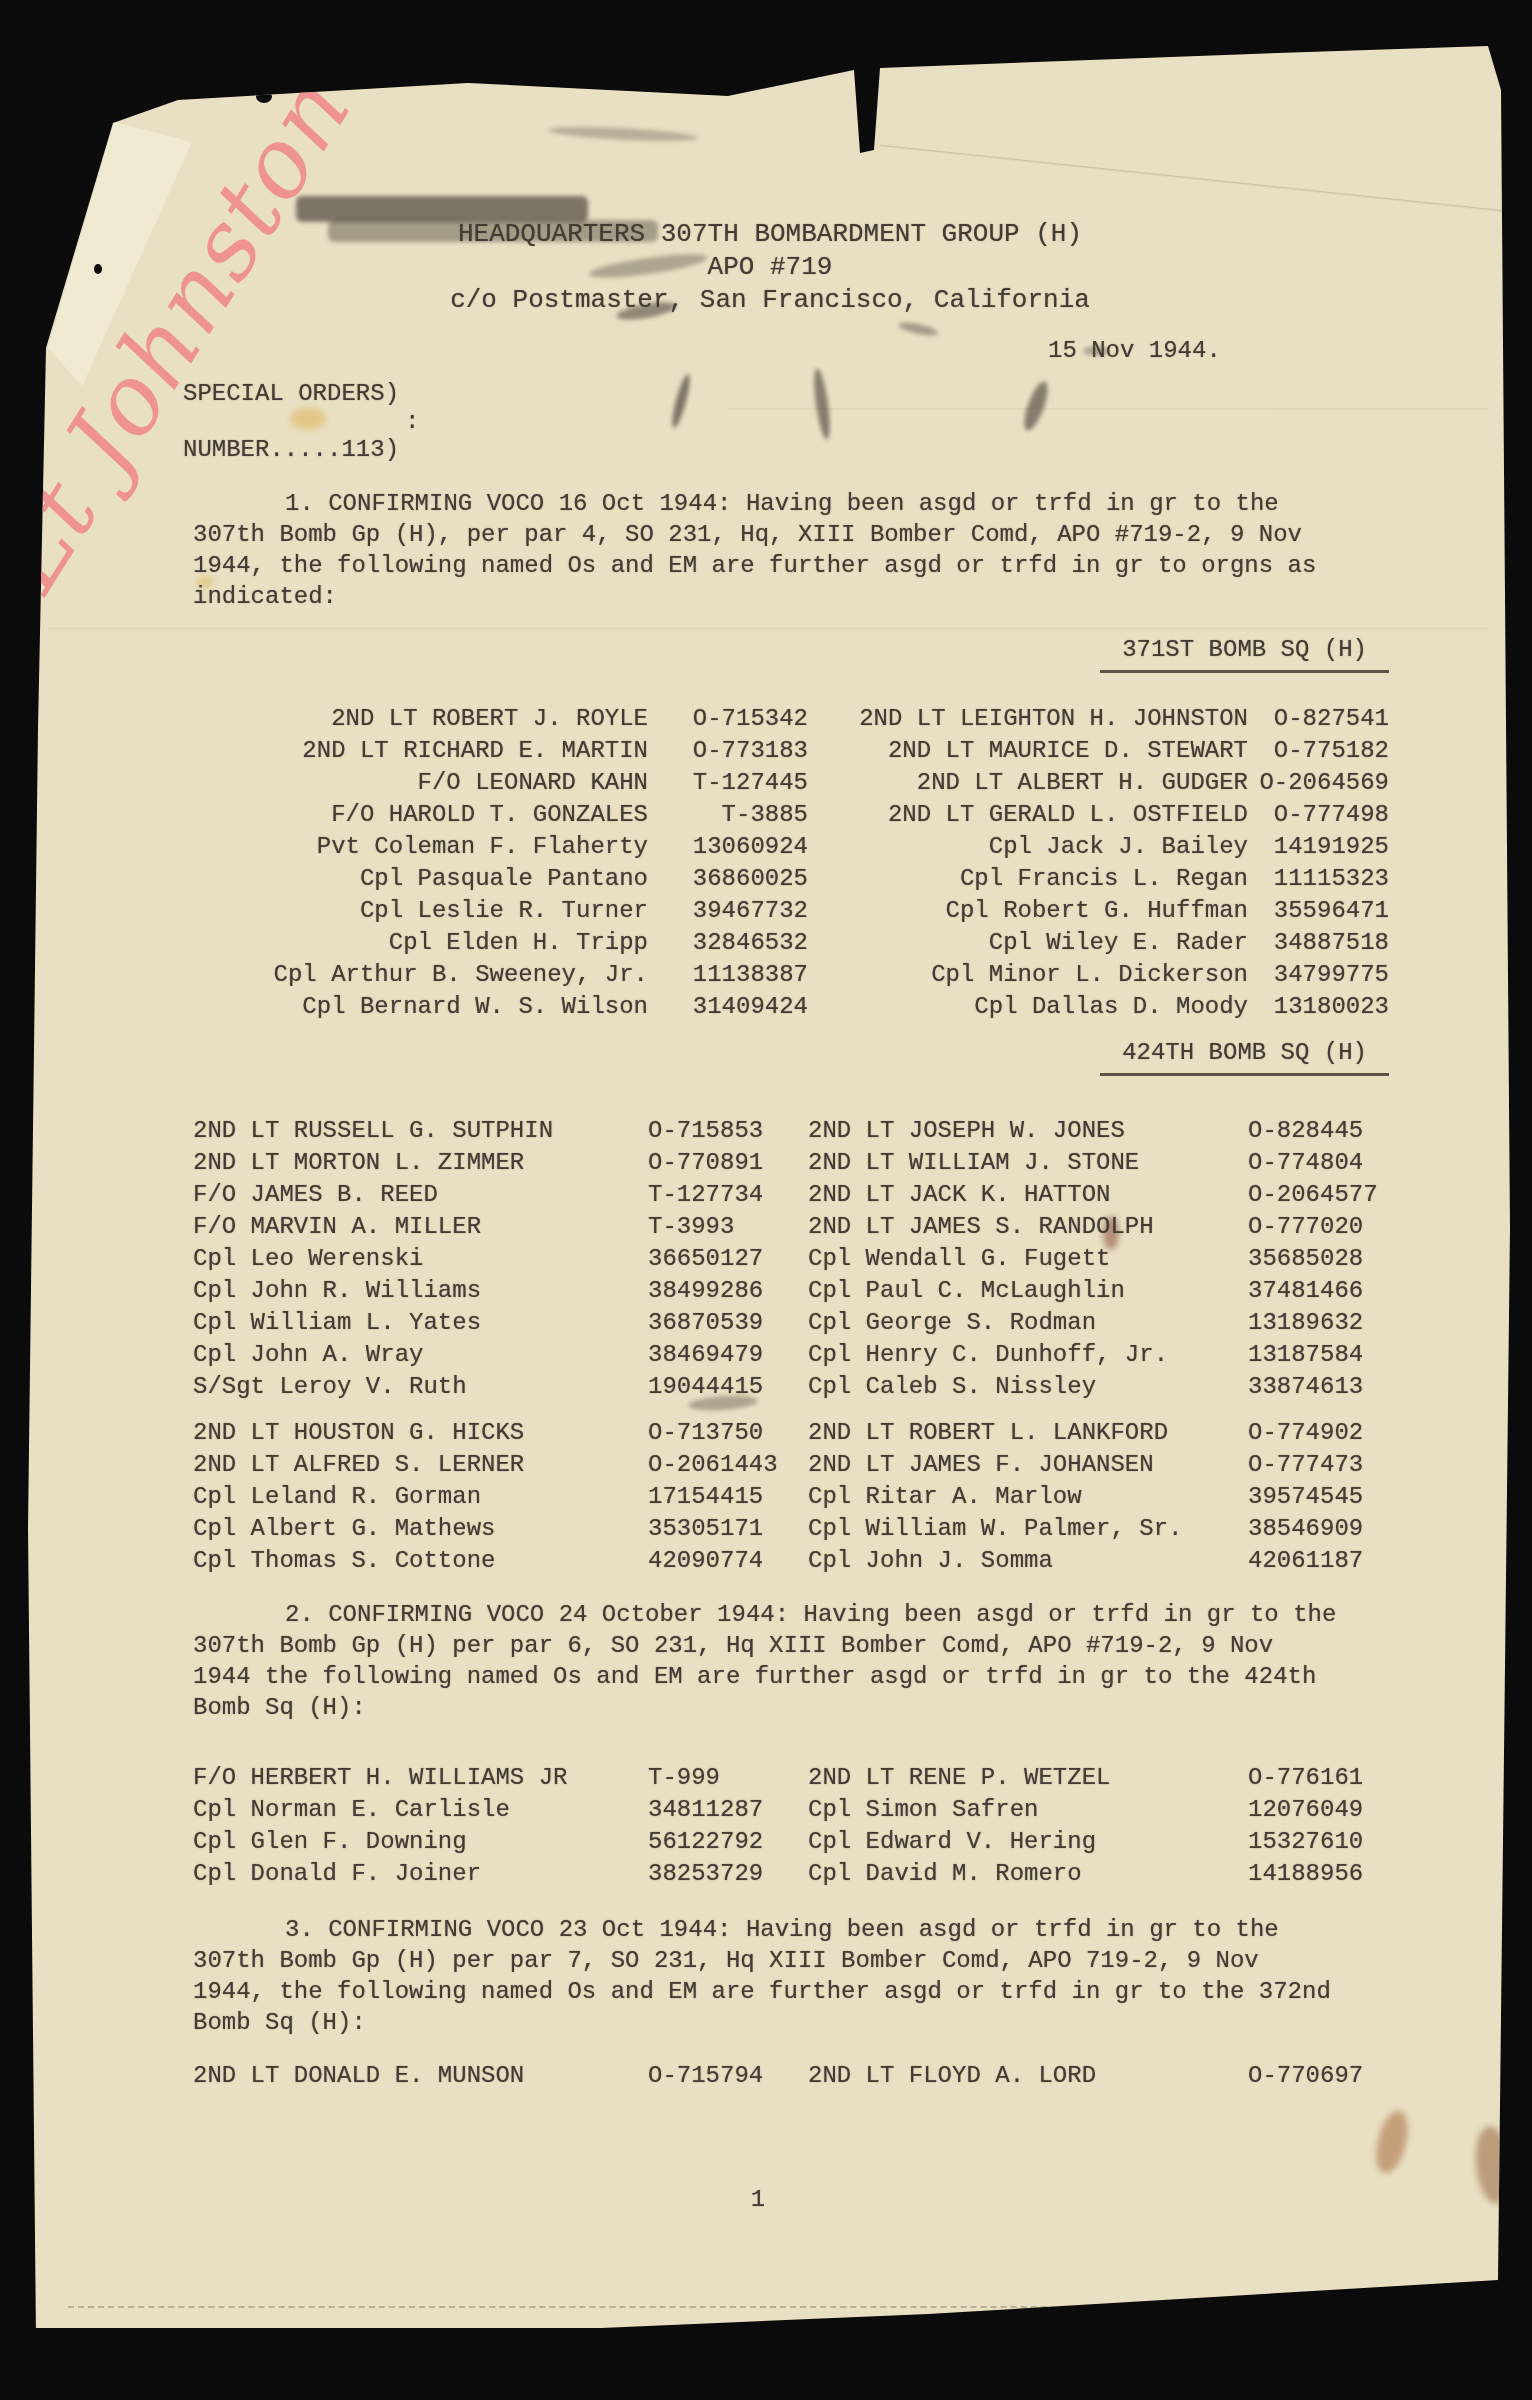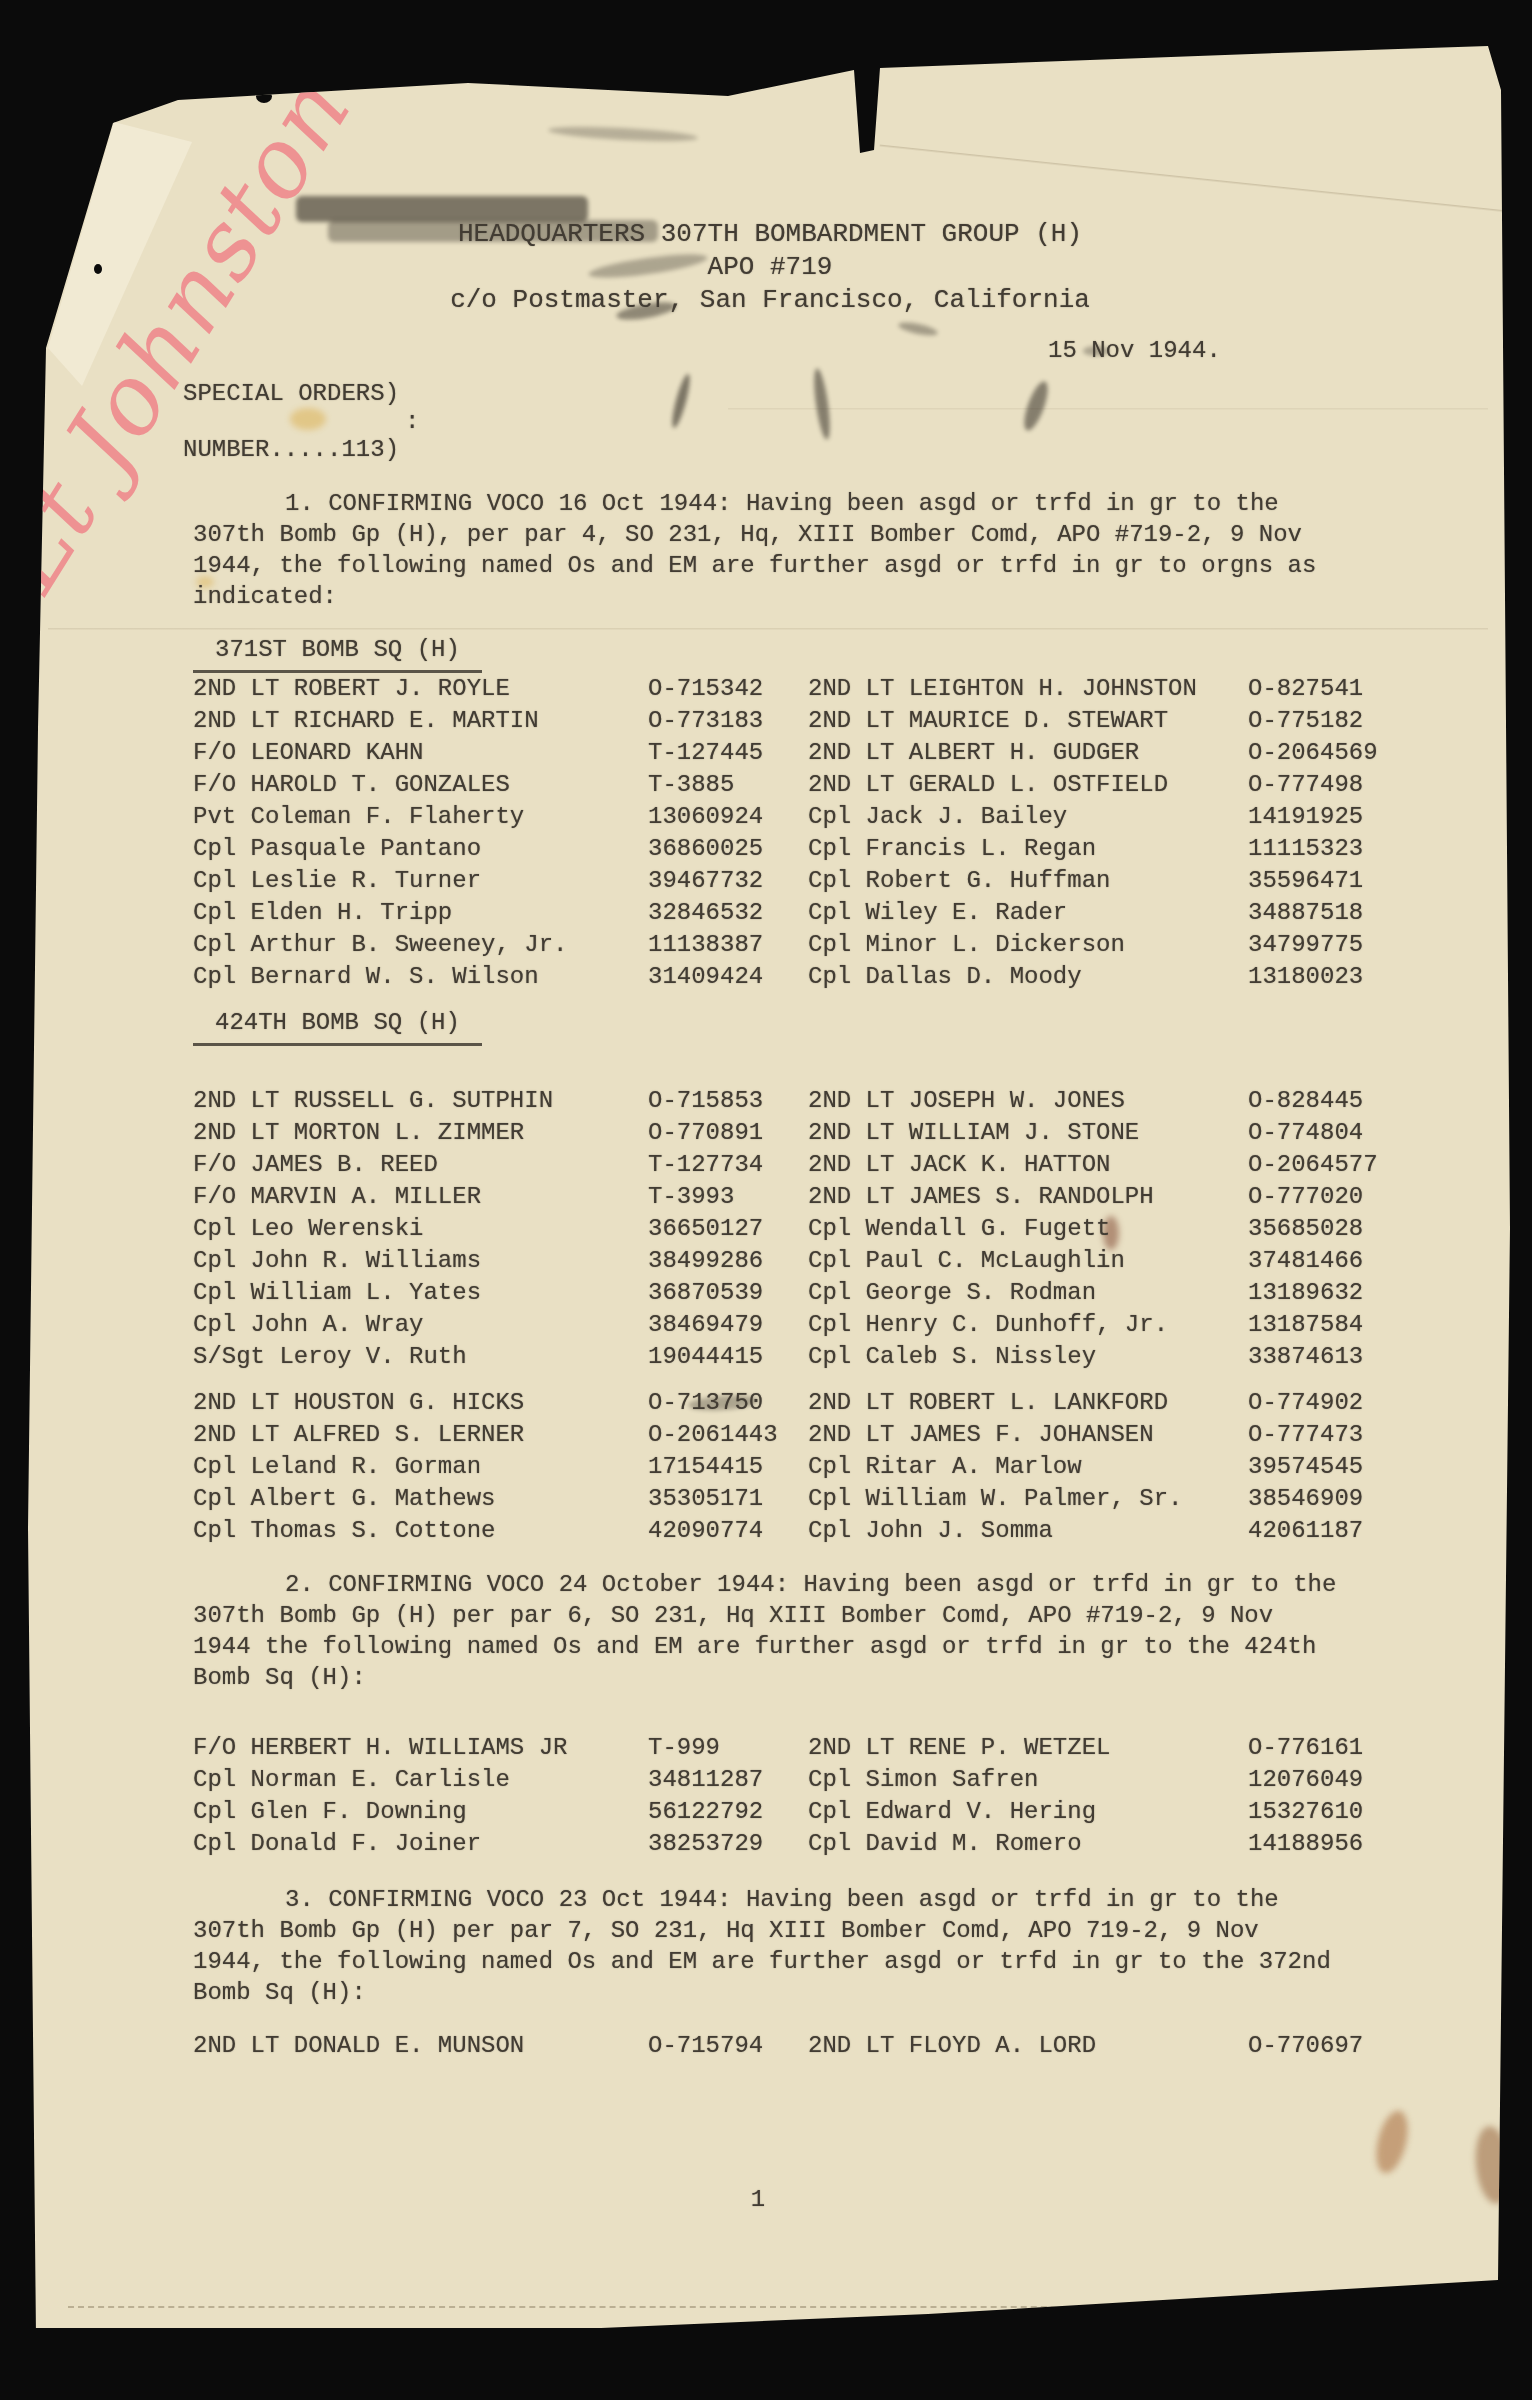--- a/index.html
+++ b/index.html
@@ -30,26 +30,26 @@
   }
   .typed{color:#423c33;text-shadow:0 0 1.2px rgba(66,60,51,.62);}
   
   .hq-header{position:absolute;left:0;top:190px;width:100%;text-align:center;font-size:26px;line-height:33px;}
   .date-line{position:absolute;left:1020px;top:309px;font-size:24px;}
   .orders-block{position:absolute;left:155px;top:352px;font-size:24px;line-height:28px;}
   .orders-colon{padding-left:222px;}
   
   .content{position:absolute;left:165px;top:460px;width:1196px;font-size:24px;}
   .para{width:1150px;line-height:31px;text-indent:92px;white-space:normal;word-spacing:0;}
-  .sq-heading{text-align:left;line-height:31px;}
+  .sq-heading{text-align:right;line-height:31px;}
   .sq-heading .u{display:inline-block;padding:0 22px 5px 22px;border-bottom:3px solid rgba(66,60,51,.85);}
   .roster{width:1196px;}
   .roster-row{display:grid;grid-template-columns:455px 160px 440px 141px;line-height:32px;}
   .roster-row .cell{white-space:nowrap;overflow:visible;}
-  .mt22{margin-top:22px;} .mt30{} .mt14{margin-top:14px;}
+  .mt22{margin-top:22px;} .mt30{margin-top:30px;text-align:right;} .mt14{margin-top:14px;}
   .mt26{margin-top:39px;} .mt24{margin-top:24px;}
   .page-num{position:absolute;left:690px;top:2158px;width:80px;text-align:center;font-size:24px;}
   
   .handwriting{
     position:absolute;left:35px;top:470px;height:110px;
     font-family:"DejaVu Serif",serif;font-style:italic;
     font-size:96px;color:#ef7f86;opacity:.8;white-space:nowrap;
     transform:rotate(-58deg);transform-origin:left bottom;
     letter-spacing:2px;
   }

